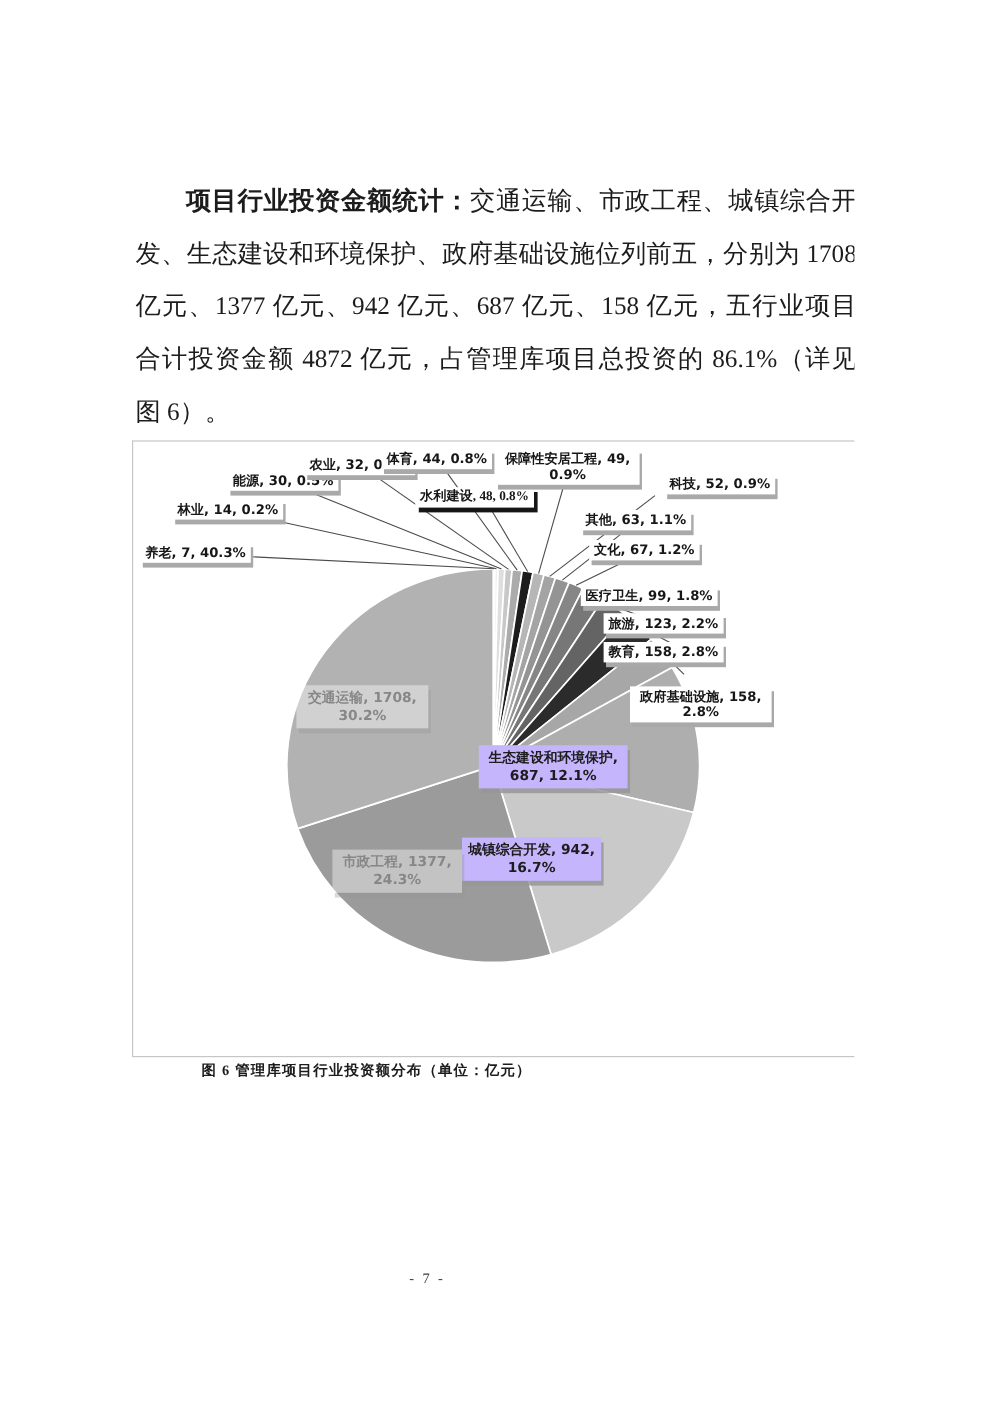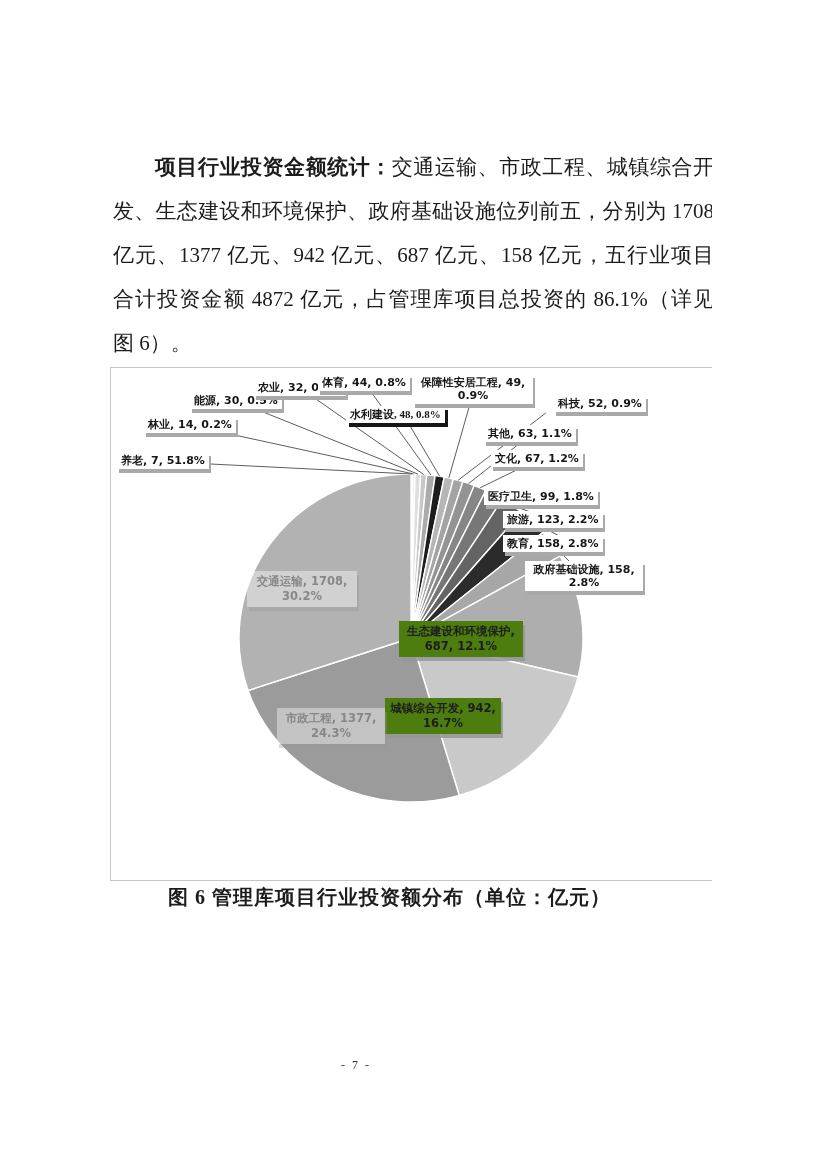--- a/index.html
+++ b/index.html
@@ -14,26 +14,26 @@
   
   .figure{position:absolute;left:110px;top:367px;width:605px;height:512px;
           border:1px solid #c6c6c6;background:#fff;}
   .figure svg{position:absolute;left:0;top:0;}
   .callout{position:absolute;background:#fff;color:#171717;
            font:bold 11px "DejaVu Sans",sans-serif;line-height:13px;
            padding:2px 4px;white-space:nowrap;box-shadow:2px 4px 0 #a9a9a9;z-index:3;}
   .callout.wrap{white-space:normal;text-align:center;}
   .callout.darkline{box-shadow:3px 4px 0 #161616;font-family:Liberation Serif, serif;}
   .inner-label{position:absolute;font:bold 11.5px "DejaVu Sans",sans-serif;line-height:15px;
-           color:#1d1d1d;text-align:center;background:#4d7c0f;padding:3px 2px;
+           color:#1d1d1d;text-align:center;background:#c4b5fd;padding:3px 2px;
            box-shadow:2px 4px 0 rgba(150,150,150,0.85);z-index:2;}
   .inner-label.muted{color:#878787;background:rgba(255,255,255,0.40);
            box-shadow:2px 4px 0 rgba(150,150,150,0.35);}
   
-  .caption{position:absolute;left:168px;top:884px;font-size:20px;font-weight:bold;
+  .caption{position:absolute;left:168px;top:884px;font-size:12px;font-weight:bold;
            letter-spacing:1px;white-space:nowrap;}
   .pageno{position:absolute;left:0;top:1058px;width:100%;text-align:center;
           font-size:12px;color:#3a3a3a;letter-spacing:2px;}
 </style>
 </head>
 <body>
 
 <div class="page">
 
   <div class="para">
@@ -73,34 +73,34 @@
         <line x1="358.7" y1="37.0" x2="337.8" y2="110.0" stroke="#4b4b4b" stroke-width="0.9"></line>
         <line x1="434.8" y1="45.0" x2="347.1" y2="112.3" stroke="#4b4b4b" stroke-width="0.9"></line>
         <line x1="409.1" y1="75.0" x2="357.6" y2="115.5" stroke="#4b4b4b" stroke-width="0.9"></line>
         <line x1="409.6" y1="100.0" x2="369.1" y2="119.8" stroke="#4b4b4b" stroke-width="0.9"></line>
         <line x1="386.2" y1="126.0" x2="383.3" y2="126.5" stroke="#4b4b4b" stroke-width="0.9"></line>
         <line x1="419.4" y1="144.0" x2="401.2" y2="137.4" stroke="#4b4b4b" stroke-width="0.9"></line>
         <line x1="448.4" y1="168.0" x2="421.6" y2="154.0" stroke="#4b4b4b" stroke-width="0.9"></line>
         <line x1="459.0" y1="194.0" x2="441.0" y2="176.0" stroke="#4b4b4b" stroke-width="0.9"></line>
       </svg>
 
-    <div class="callout" style="left:6px;top:84px;">养老, 7, 51.8%</div>
+    <div class="callout" style="left:6px;top:84px;">养老, 7, 40.3%</div>
     <div class="callout" style="left:33px;top:48px;">林业, 14, 0.2%</div>
     <div class="callout" style="left:79px;top:24px;">能源, 30, 0.5%</div>
     <div class="callout" style="left:143px;top:11px;">农业, 32, 0.6%</div>
     <div class="callout" style="left:207px;top:6px;">体育, 44, 0.8%</div>
     <div class="callout darkline" style="left:235px;top:38px;">水利建设, 48, 0.8%</div>
     <div class="callout wrap" style="left:302px;top:6px;width:112px;text-align:center;">保障性安居工程, 49, 0.9%</div>
     <div class="callout" style="left:399px;top:27px;margin-left:44px;">科技, 52, 0.9%</div>
     <div class="callout" style="left:373px;top:57px;text-align:right;">其他, 63, 1.1%</div>
     <div class="callout" style="left:380px;top:82px;">文化, 67, 1.2%</div>
     <div class="callout" style="left:373px;top:120px;">医疗卫生, 99, 1.8%</div>
     <div class="callout" style="left:392px;top:143px;">旅游, 123, 2.2%</div>
     <div class="callout" style="left:392px;top:167px;">教育, 158, 2.8%</div>
-    <div class="callout wrap" style="left:414px;top:193px;width:110px;">政府基础设施, 158, 2.8%</div>
+    <div class="callout wrap" style="left:414px;top:204px;width:110px;">政府基础设施, 158, 2.8%</div>
 
     <div class="inner-label" style="left:288px;top:253px;width:120px;">生态建设和环境保护, 687, 12.1%</div>
     <div class="inner-label" style="left:274px;top:330px;width:112px;">城镇综合开发, 942, 16.7%</div>
     <div class="inner-label muted" style="left:166px;top:340px;width:104px;">市政工程, 1377, 24.3%</div>
     <div class="inner-label muted" style="left:136px;top:203px;width:106px;">交通运输, 1708, 30.2%</div>
   </div>
 
   <div class="caption">图 6 管理库项目行业投资额分布（单位：亿元）</div>
   <div class="pageno">- 7 -</div>
 </div>

